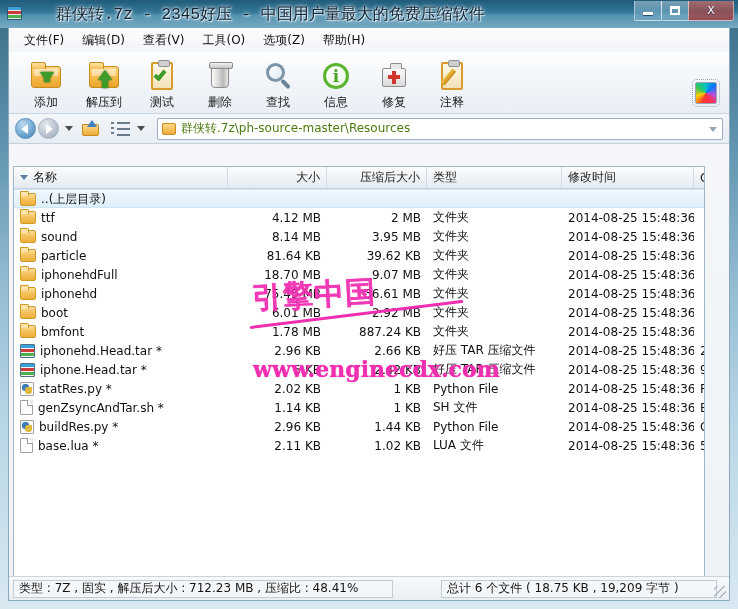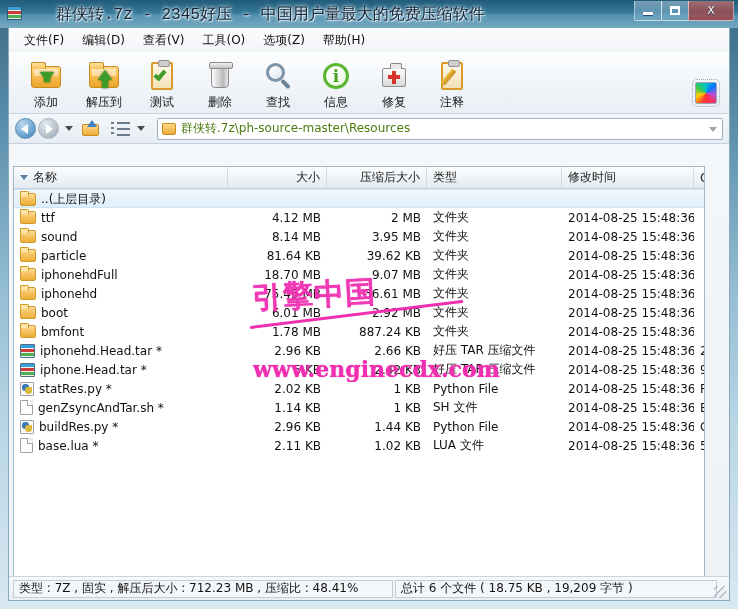--- a/index.html
+++ b/index.html
@@ -556,20 +556,21 @@
   #statusbar {
     position: absolute;
     left: 0; bottom: 0;
     width: 720px; height: 24px;
     background: linear-gradient(to bottom, #f7f9fb 0%, #eaeff4 100%);
     border-top: 1px solid #c9d4df;
     display: flex;
     align-items: center;
     font-size: 12px;
     color: #151515;
+    gap: 46px;
   }
   #st1 {
     width: 380px; height: 18px;
     margin: 0 2px 0 4px;
     border: 1px solid #c3cdd7;
     background: #f4f7fa;
     display: flex; align-items: center; padding: 0 5px;
     white-space: nowrap; overflow: hidden;
   }
   #st2 {

